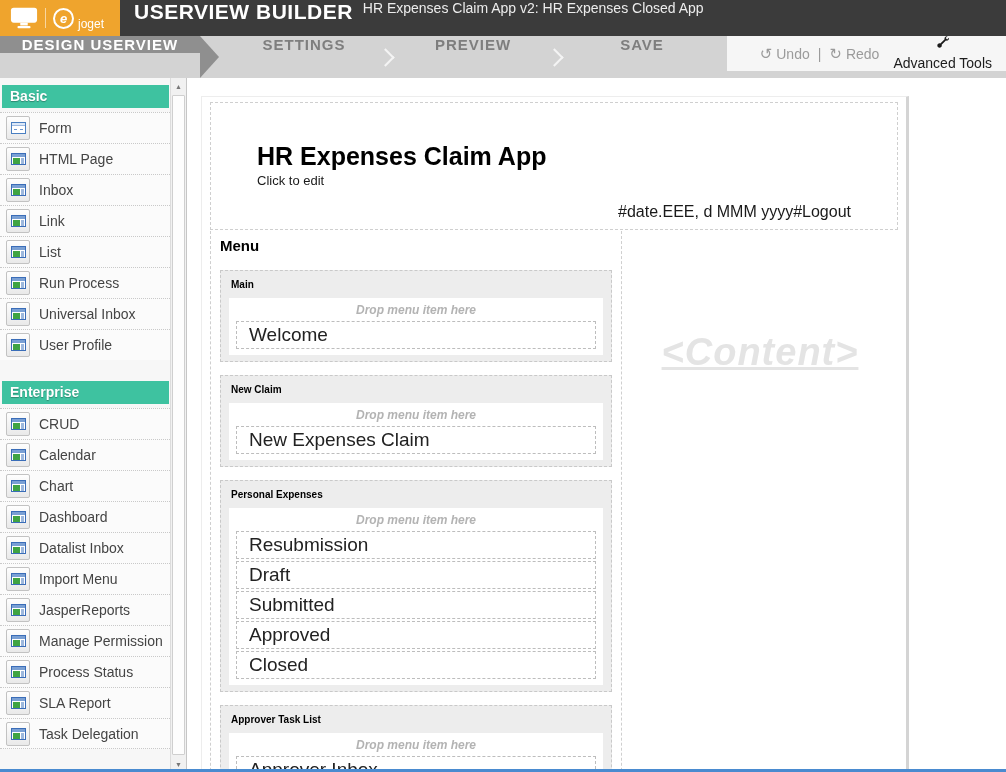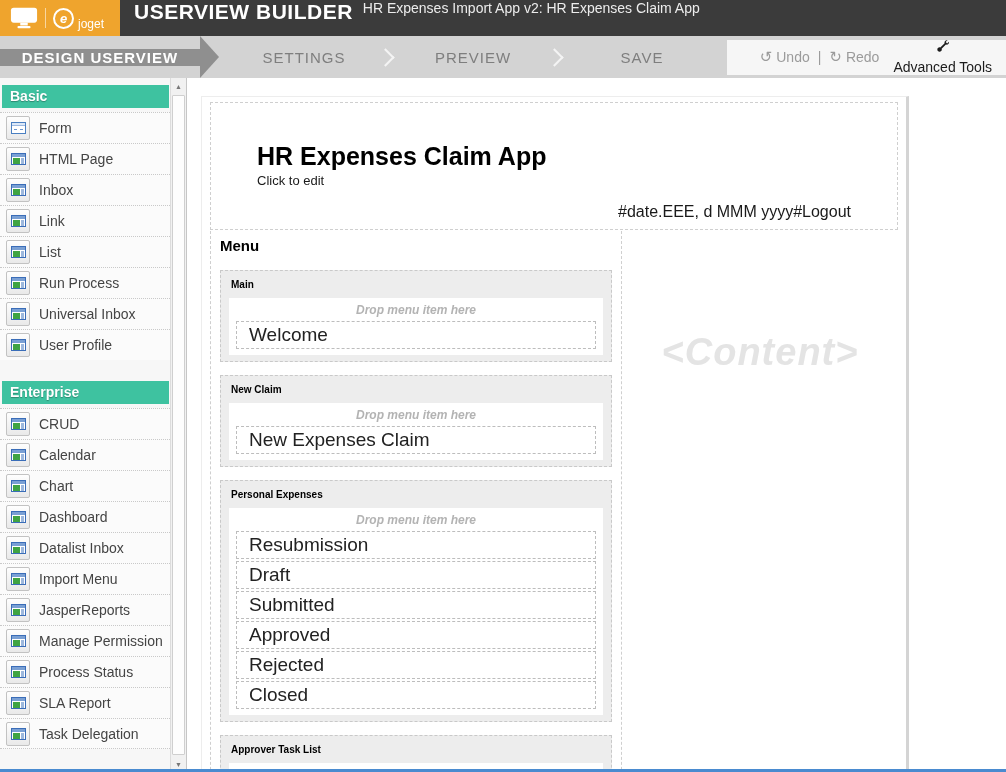--- a/index.html
+++ b/index.html
@@ -12,27 +12,27 @@
   .monitor-icon { flex:0 0 auto; display:flex; }
   .logo-divider { width:1px; height:20px; background:rgba(255,255,255,.55); }
   .logo-circle { width:21px; height:21px; border:2px solid #fff; border-radius:50%;
     color:#fff; font-weight:bold; font-style:italic; font-size:13px; line-height:17px; text-align:center; }
   .logo-text { color:#fff; font-size:12px; align-self:flex-end; margin:0 0 5px -3px; }
   .header-titles { display:flex; align-items:flex-start; gap:10px; padding-left:14px; white-space:nowrap; }
   .header-title { color:#fff; font-size:21px; font-weight:bold; letter-spacing:.5px; }
   .header-subtitle { color:#ececec; font-size:14px; }
 
   
-  .tabbar { height:42px; background:#d3d3d3; display:flex; align-items:center; }
+  .tabbar { height:42px; background:#d3d3d3; display:flex; align-items:flex-start; }
   .tab { display:flex; align-items:center; justify-content:center; font-size:15px;
     letter-spacing:1px; color:#7e7e7e; cursor:default; }
   .tab-active { width:200px; background:#8f8f8f; color:#fff; font-weight:bold; }
   .tab-arrow { width:0; height:0; border-left:19px solid #8f8f8f;
     border-top:21px solid transparent; border-bottom:21px solid transparent; }
-  .tab-plain { width:170px; }
+  .tab-plain { width:170px;font-weight:bold; }
   .chev { align-self:center; width:13px; height:13px; border-top:2px solid #f4f4f4;
     border-right:2px solid #f4f4f4; transform:rotate(45deg); margin:0 -4px 0 -10px; }
   .tab-toolbar { flex:1; background:#f6f6f6; display:flex; align-items:center;
     justify-content:flex-end; gap:8px; padding-right:14px; font-size:14px; }
   .tool-muted { color:#9b9b9b; display:flex; align-items:center; gap:4px; }
   .tool-sep { color:#9b9b9b; }
   .tool-dark { color:#1c1c1c; display:flex; align-items:center; gap:5px; margin-left:6px;flex-direction:column; }
   .undo-glyph,.redo-glyph { font-size:15px; }
 
   
@@ -83,21 +83,21 @@
   .menu-section { background:#ededed; border:1px dashed #c9c9c9; padding:8px 8px 6px; margin-bottom:13px; }
   .menu-section-title { font-weight:bold; font-size:10px; color:#000; margin:0 0 8px 2px; }
   .drop-zone { background:#fff; padding:2px 5px 4px; }
   .drop-hint { text-align:center; color:#b3b3b3; font-style:italic; font-weight:bold;
     font-size:12px; padding:3px 0 4px; }
   .menu-item-row { border:1px dashed #bdbdbd; background:#fff; font-size:19px; color:#222;
     padding:4px 0 4px 12px; line-height:18px; margin:0 2px 2px; cursor:default; }
 
   .content-col { flex:1; }
   .content-placeholder { text-align:center; margin-top:100px; font-size:38px; font-weight:bold;
-    font-style:italic; color:#e4e4e4; letter-spacing:1px; }
+    font-style:italic; color:#e4e4e4; letter-spacing:1px;text-decoration:underline; }
 
   .bottom-line { position:fixed; left:0; right:0; bottom:0; height:3px; background:#4a8bd0; z-index:50; }
 </style>
 </head>
 <body>
 
 <div class="app-header">
   <div class="logo-block">
     <span class="monitor-icon">
       <svg width="28" height="24" viewBox="0 0 30 24">
@@ -105,21 +105,21 @@
         <rect x="11" y="17" width="8" height="3" fill="#ffffff"></rect>
         <rect x="8" y="20.5" width="14" height="2.5" rx="1.2" fill="#ffffff"></rect>
       </svg>
     </span>
     <span class="logo-divider"></span>
     <span class="logo-circle">e</span>
     <span class="logo-text">joget</span>
   </div>
   <div class="header-titles">
     <span class="header-title">USERVIEW BUILDER</span>
-    <span class="header-subtitle">HR Expenses Import App v2: HR Expenses Claim App</span>
+    <span class="header-subtitle">HR Expenses Claim App v2: HR Expenses Closed App</span>
   </div>
 </div>
 
 <div class="tabbar">
   <div class="tab tab-active">
     <span>DESIGN USERVIEW</span>
   </div>
   <div class="tab-arrow"></div>
   <div class="tab tab-plain">
     <span>SETTINGS</span>
@@ -387,21 +387,20 @@
                 </div>
               </div>
               <div class="menu-section">
                 <div class="menu-section-title">Personal Expenses</div>
                 <div class="drop-zone">
                   <div class="drop-hint">Drop menu item here</div>
                   <div class="menu-item-row">Resubmission</div>
                   <div class="menu-item-row">Draft</div>
                   <div class="menu-item-row">Submitted</div>
                   <div class="menu-item-row">Approved</div>
-                  <div class="menu-item-row">Rejected</div>
                   <div class="menu-item-row">Closed</div>
                 </div>
               </div>
               <div class="menu-section">
                 <div class="menu-section-title">Approver Task List</div>
                 <div class="drop-zone">
                   <div class="drop-hint">Drop menu item here</div>
                   <div class="menu-item-row">Approver Inbox</div>
                 </div>
               </div>

